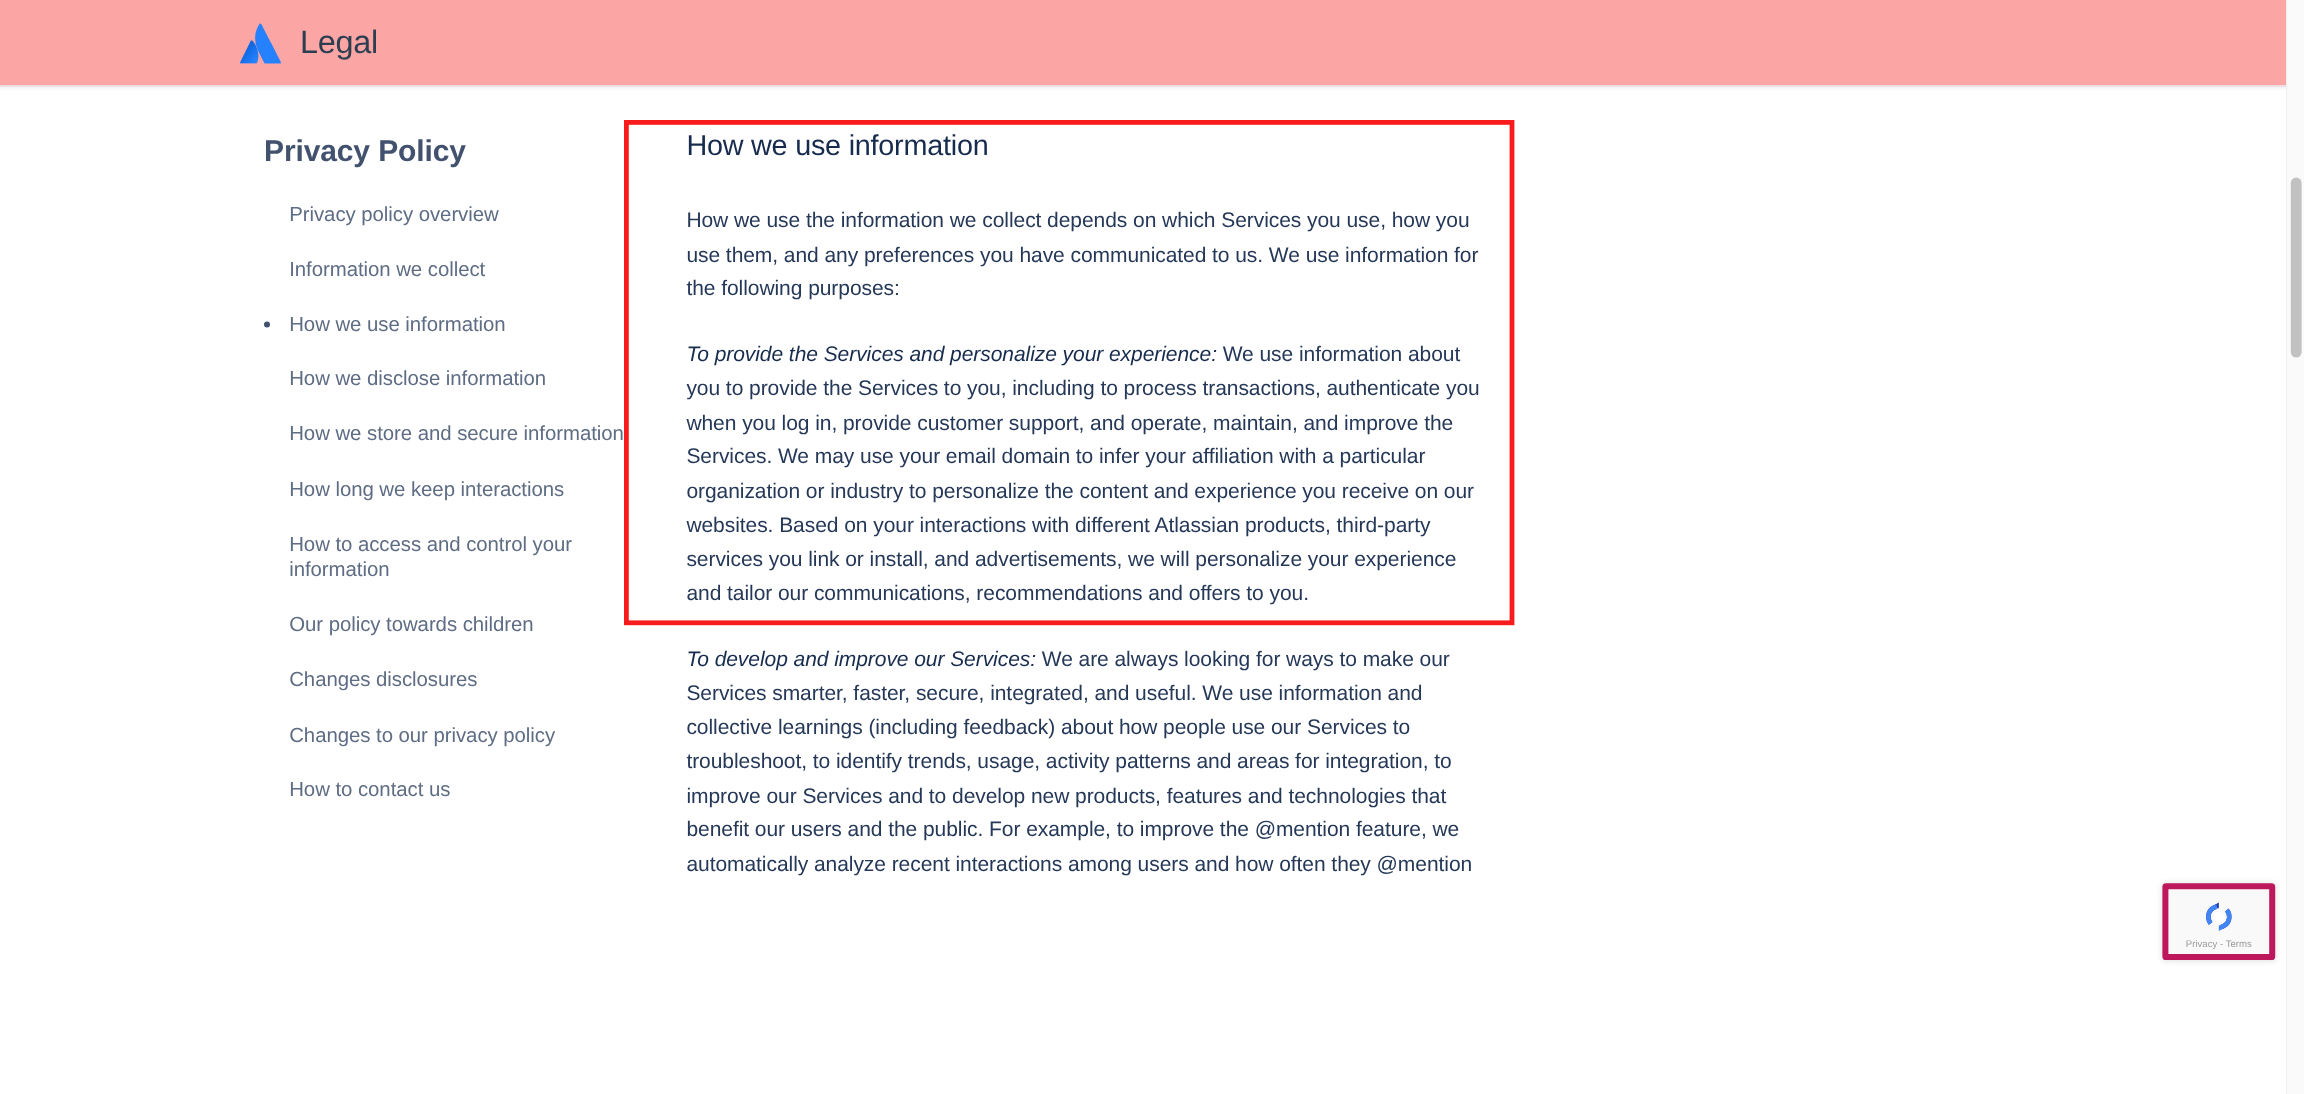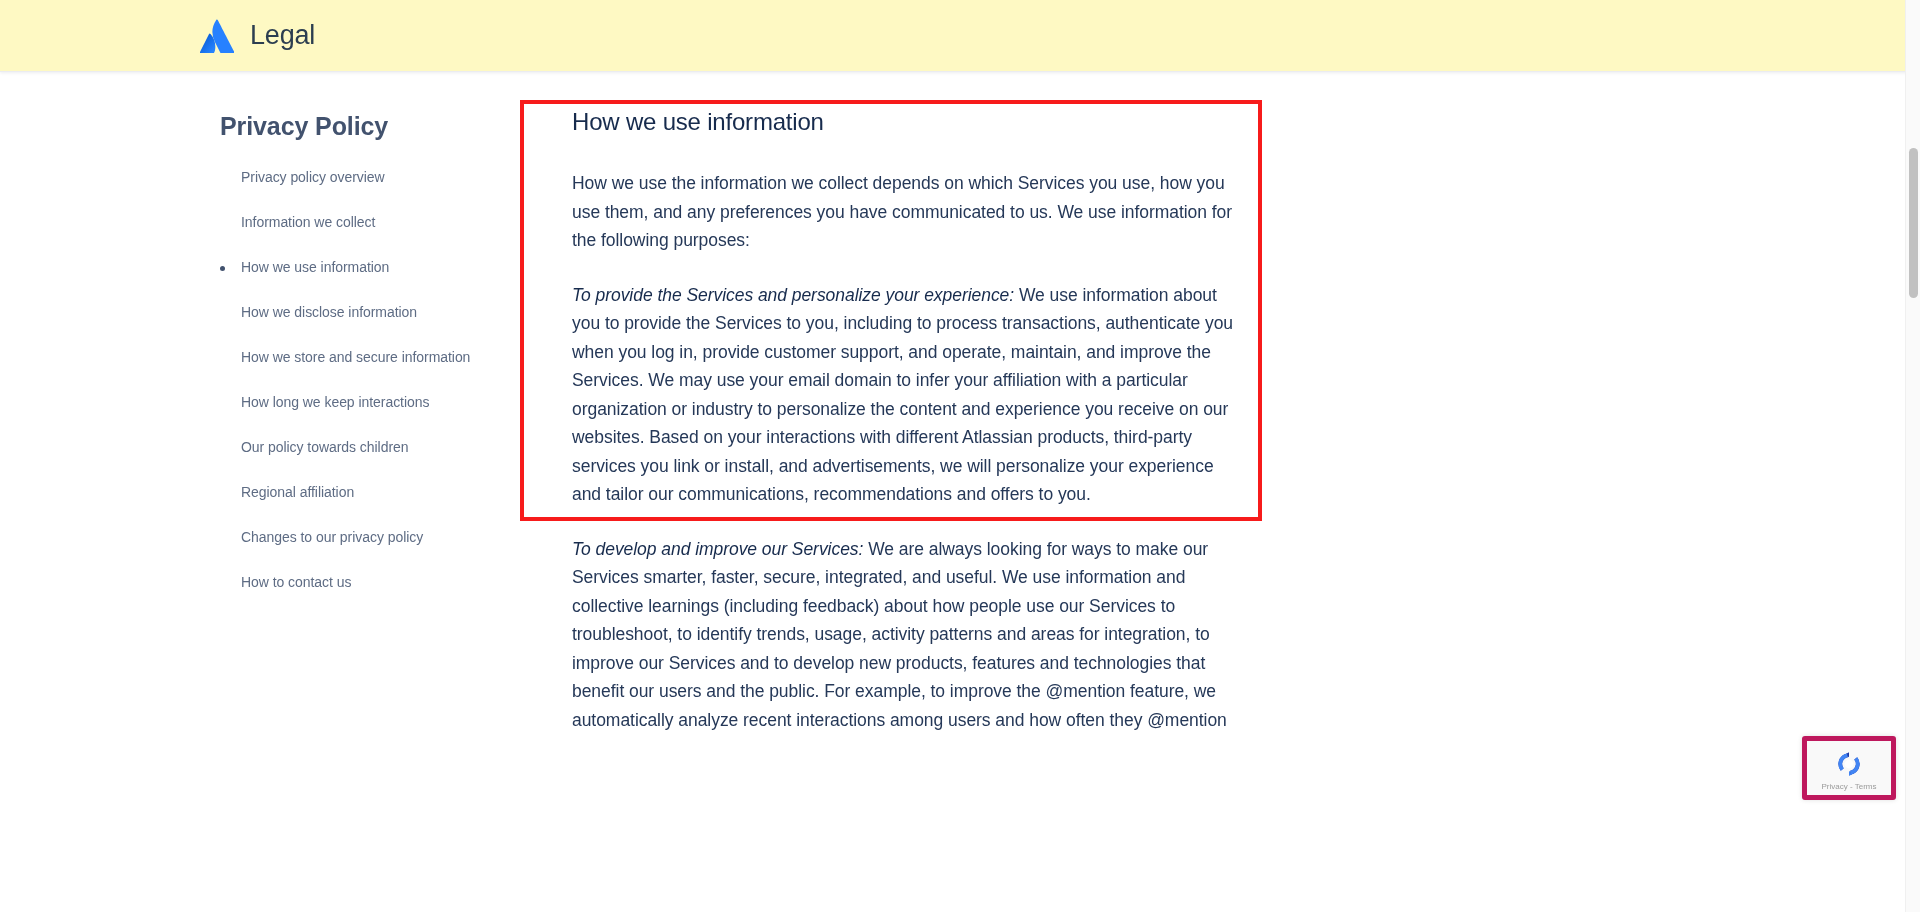--- a/index.html
+++ b/index.html
@@ -9,21 +9,21 @@
     height: 912px;
     overflow: hidden;
     background: #ffffff;
     font-family: "Liberation Sans", sans-serif;
   }
 
   
   .site-header {
     position: relative;
     height: 72px;
-    background: #fef9c3;
+    background: #fca5a5;
     display: flex;
     align-items: center;
     padding-left: 200px;
     border-bottom: 1px solid #ebecf0;
     box-shadow: 0 1px 3px rgba(9,30,66,0.08);
     z-index: 20;
   }
   .brand {
     display: flex;
     align-items: center;
@@ -78,21 +78,21 @@
     left: 0;
     top: 8px;
     width: 5px;
     height: 5px;
     border-radius: 50%;
     background: #42526e;
     display: none;
   }
   .nav-item.active .bullet { display: block; }
   .nav-link {
-    font-size: 14px;
+    font-size: 17px;
     line-height: 1.28;
     color: #5e6c84;
     text-decoration: none;
     display: inline-block;
     cursor: pointer;
     letter-spacing: -0.05px;
   }
   .nav-item.active .nav-link { color: #5e6c84; }
 
   
@@ -243,29 +243,33 @@
       <li class="nav-item">
         
         <a class="nav-link" href="#">How we store and secure information</a>
       </li>
 
       <li class="nav-item">
         
         <a class="nav-link" href="#">How long we keep interactions</a>
       </li>
 
+      <li class="nav-item">
+        
+        <a class="nav-link" href="#">How to access and control your information</a>
+      </li>
 
       <li class="nav-item">
         
         <a class="nav-link" href="#">Our policy towards children</a>
       </li>
 
       <li class="nav-item">
         
-        <a class="nav-link" href="#">Regional affiliation</a>
+        <a class="nav-link" href="#">Changes disclosures</a>
       </li>
 
       <li class="nav-item">
         
         <a class="nav-link" href="#">Changes to our privacy policy</a>
       </li>
 
       <li class="nav-item">
         
         <a class="nav-link" href="#">How to contact us</a>

